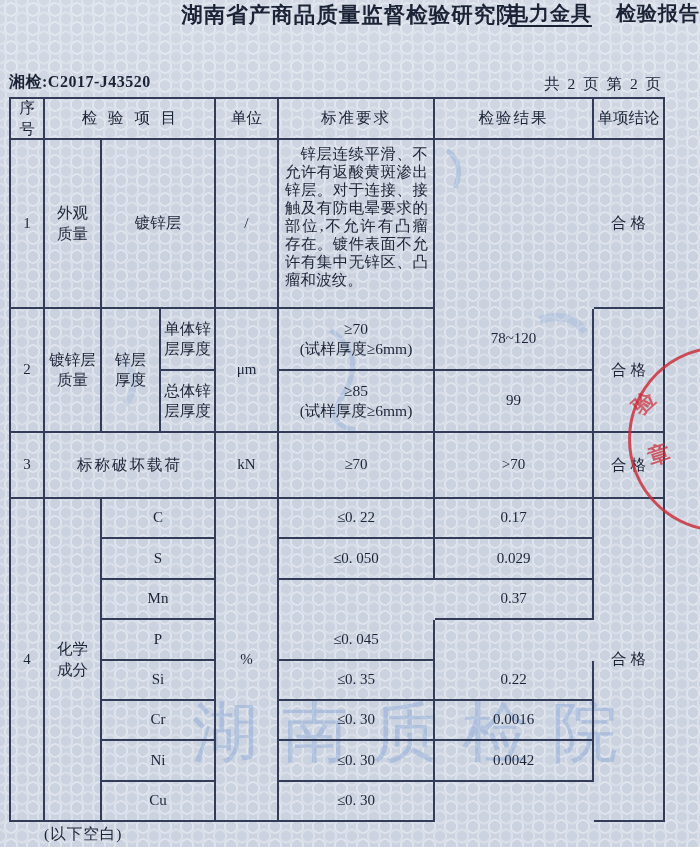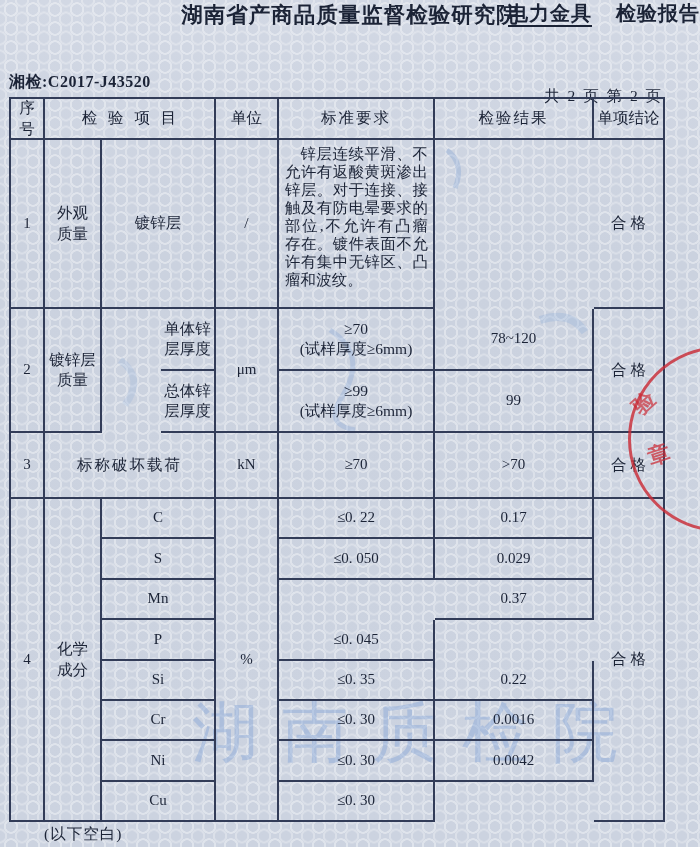--- a/index.html
+++ b/index.html
@@ -29,21 +29,21 @@
     text-align:center; font-size:21.5px; font-weight:bold; letter-spacing:1px;
   }
   .hdr-sub{
     position:absolute; left:0; top:44; width:100%;
     text-align:right; font-size:20px; font-weight:bold; letter-spacing:1px;
   }
   .hdr-sub .u{ border-bottom:2px solid var(--ink); padding-bottom:1px; }
   .hdr-sub .gap{ display:inline-block; width:24px; }
   .meta{ position:absolute; left:9px; top:72px; width:654px; height:22px; font-size:16px; }
   .meta .no{ position:absolute; left:0; top:0; font-weight:bold; letter-spacing:.5px; }
-  .meta .pg{ position:absolute; right:0; top:14px; font-size:15.5px; letter-spacing:2px; }
+  .meta .pg{ position:absolute; right:0; top:2px; font-size:15.5px; letter-spacing:2px; }
 
   .tbl{
     position:absolute; left:9px; top:97px; z-index:2;
     display:grid;
     grid-template-columns:34px 57px 59px 55px 63px 156px 159px 71px;
     grid-template-rows:41px 169px 62px 62px 66px repeat(8, 40.38px);
     border-top:2.4px solid var(--line);
     border-left:2.4px solid var(--line);
   }
   .c{
@@ -118,28 +118,30 @@
   <div class="c" style="grid-area:2/2/3/3">外观
 质量</div>
   <div class="c" style="grid-area:2/3/3/5">镀锌层</div>
   <div class="c" style="grid-area:2/5/3/6">/</div>
   <div class="c para" style="grid-area:2/6/3/7">锌层连续平滑、不允许有返酸黄斑渗出锌层。对于连接、接触及有防电晕要求的部位,不允许有凸瘤存在。镀件表面不允许有集中无锌区、凸瘤和波纹。</div>
   <div class="c" style="grid-area:2/8/3/9">合 格</div>
 
   <div class="c num" style="grid-area:3/1/5/2">2</div>
   <div class="c" style="grid-area:3/2/5/3">镀锌层
 质量</div>
+  <div class="c" style="grid-area:3/3/5/4">锌层
+厚度</div>
   <div class="c" style="grid-area:3/4/4/5">单体锌
 层厚度</div>
   <div class="c" style="grid-area:4/4/5/5">总体锌
 层厚度</div>
   <div class="c num" style="grid-area:3/5/5/6">μm</div>
   <div class="c" style="grid-area:3/6/4/7">≥70
 (试样厚度≥6mm)</div>
-  <div class="c" style="grid-area:4/6/5/7">≥99
+  <div class="c" style="grid-area:4/6/5/7">≥85
 (试样厚度≥6mm)</div>
   <div class="c num" style="grid-area:3/7/4/8">78~120</div>
   <div class="c num" style="grid-area:4/7/5/8">99</div>
   <div class="c" style="grid-area:3/8/5/9">合 格</div>
 
   <div class="c num" style="grid-area:5/1/6/2">3</div>
   <div class="c ccl" style="grid-area:5/2/6/5">标称破坏载荷</div>
   <div class="c num" style="grid-area:5/5/6/6">kN</div>
   <div class="c num" style="grid-area:5/6/6/7">≥70</div>
   <div class="c num" style="grid-area:5/7/6/8">&gt;70</div>

